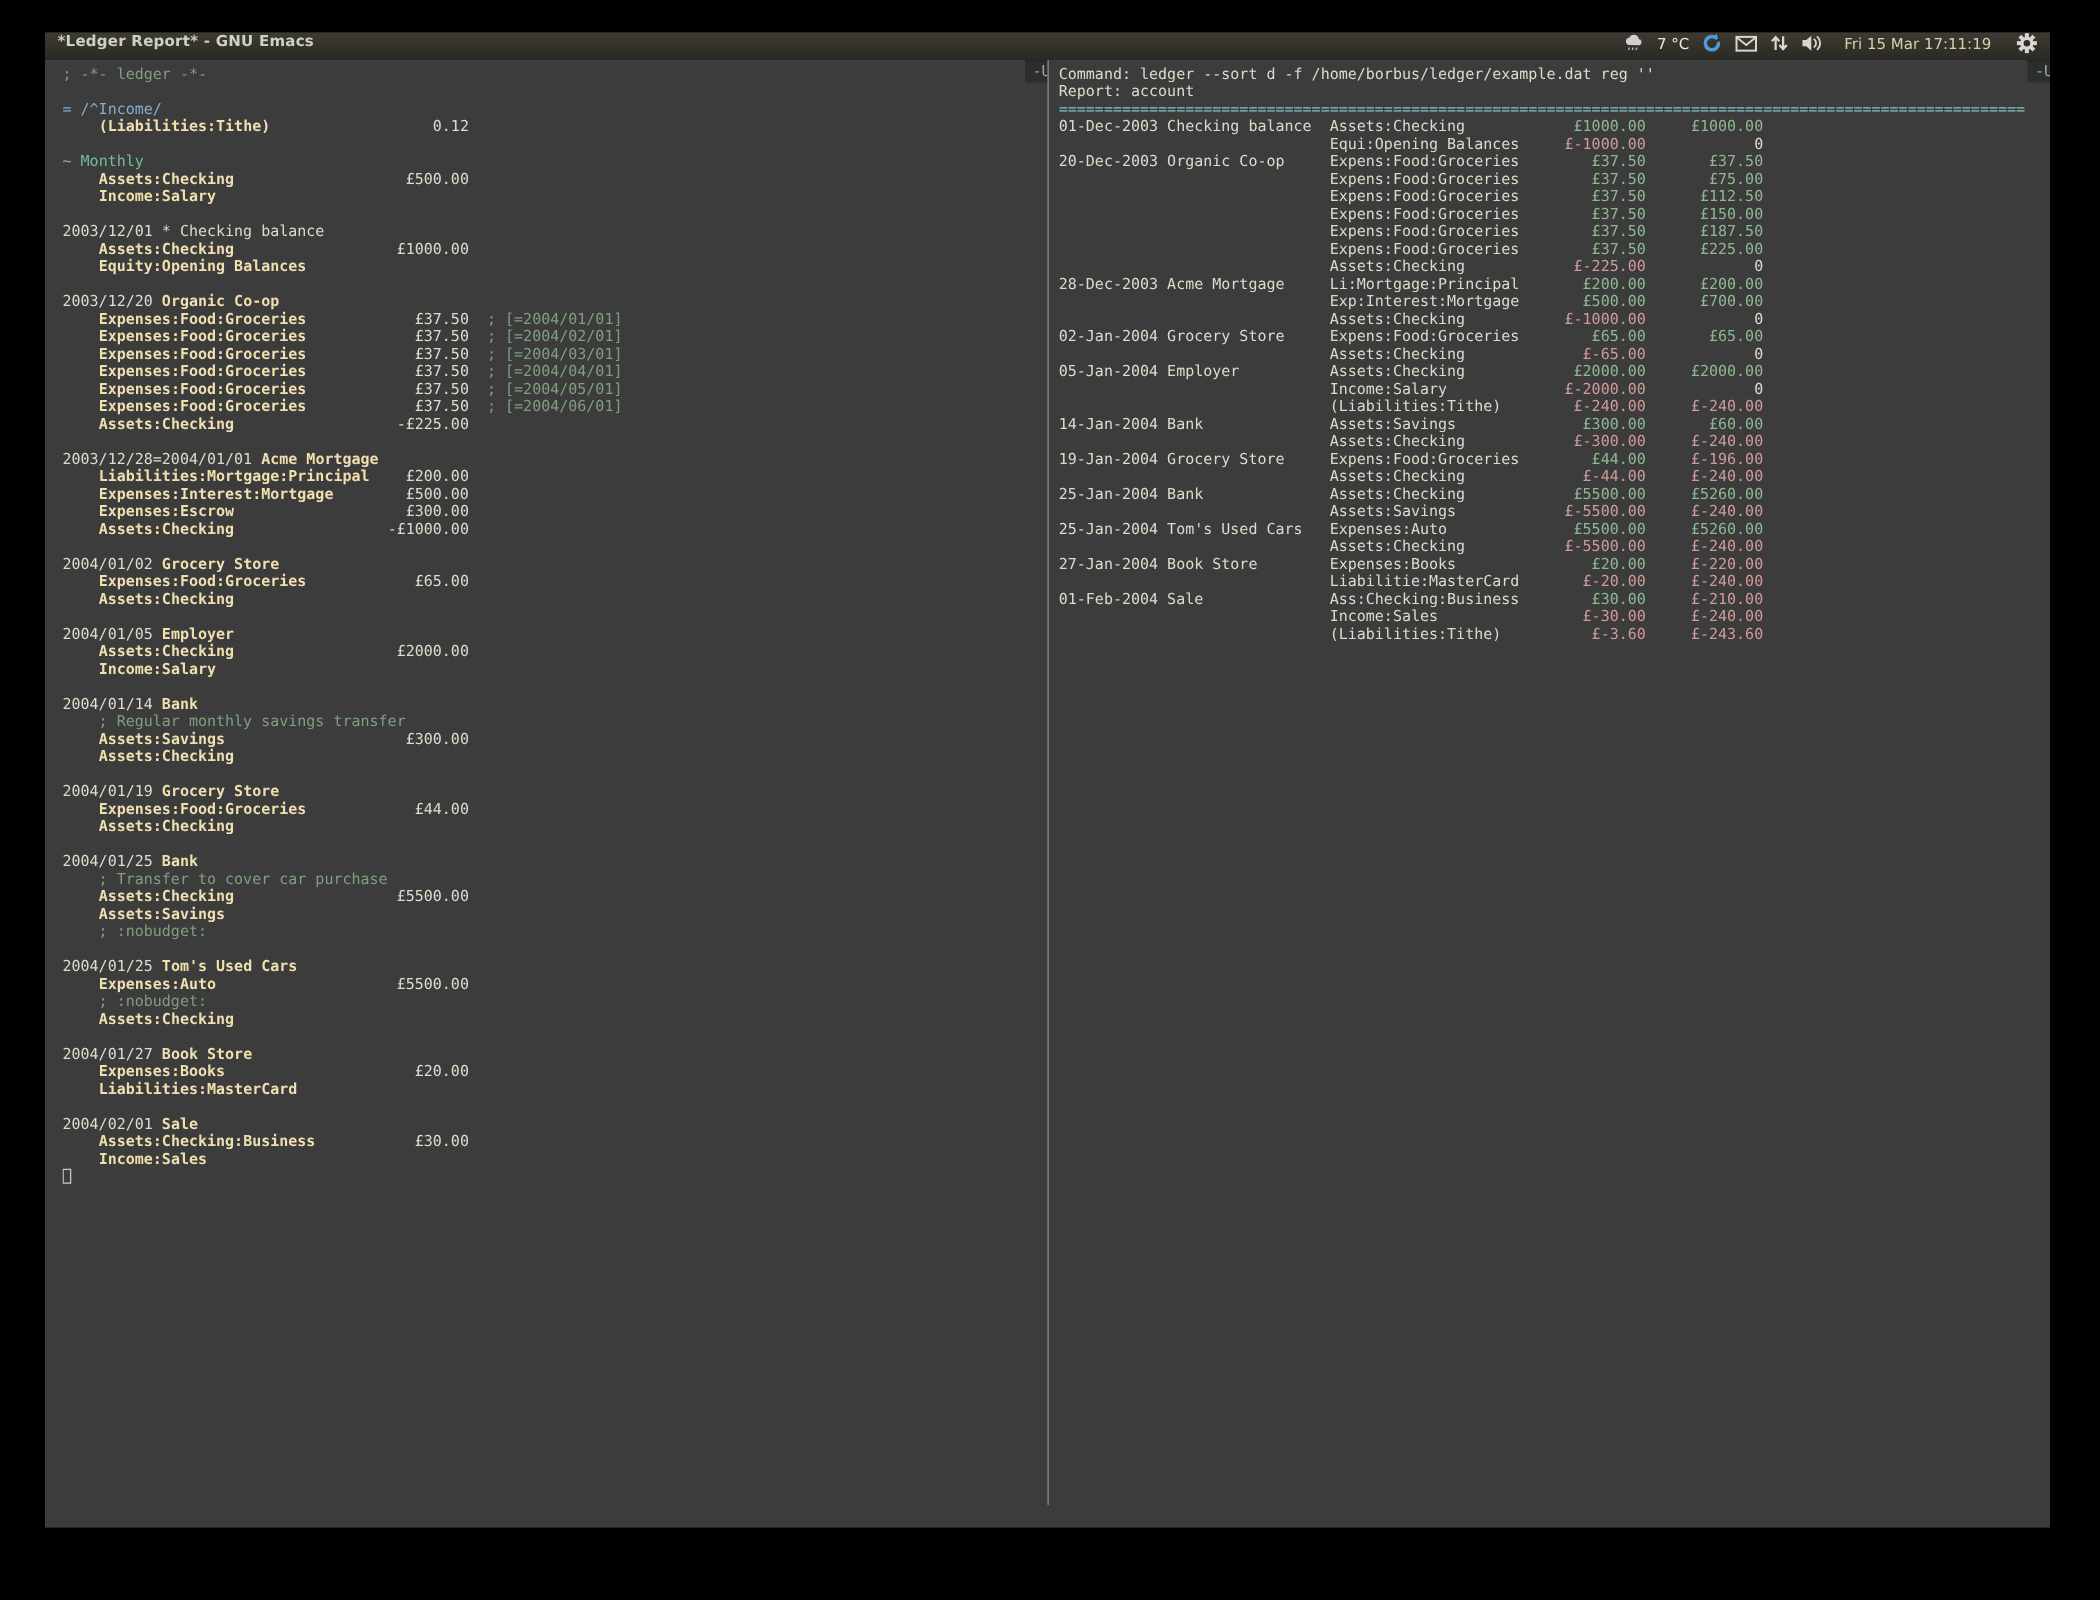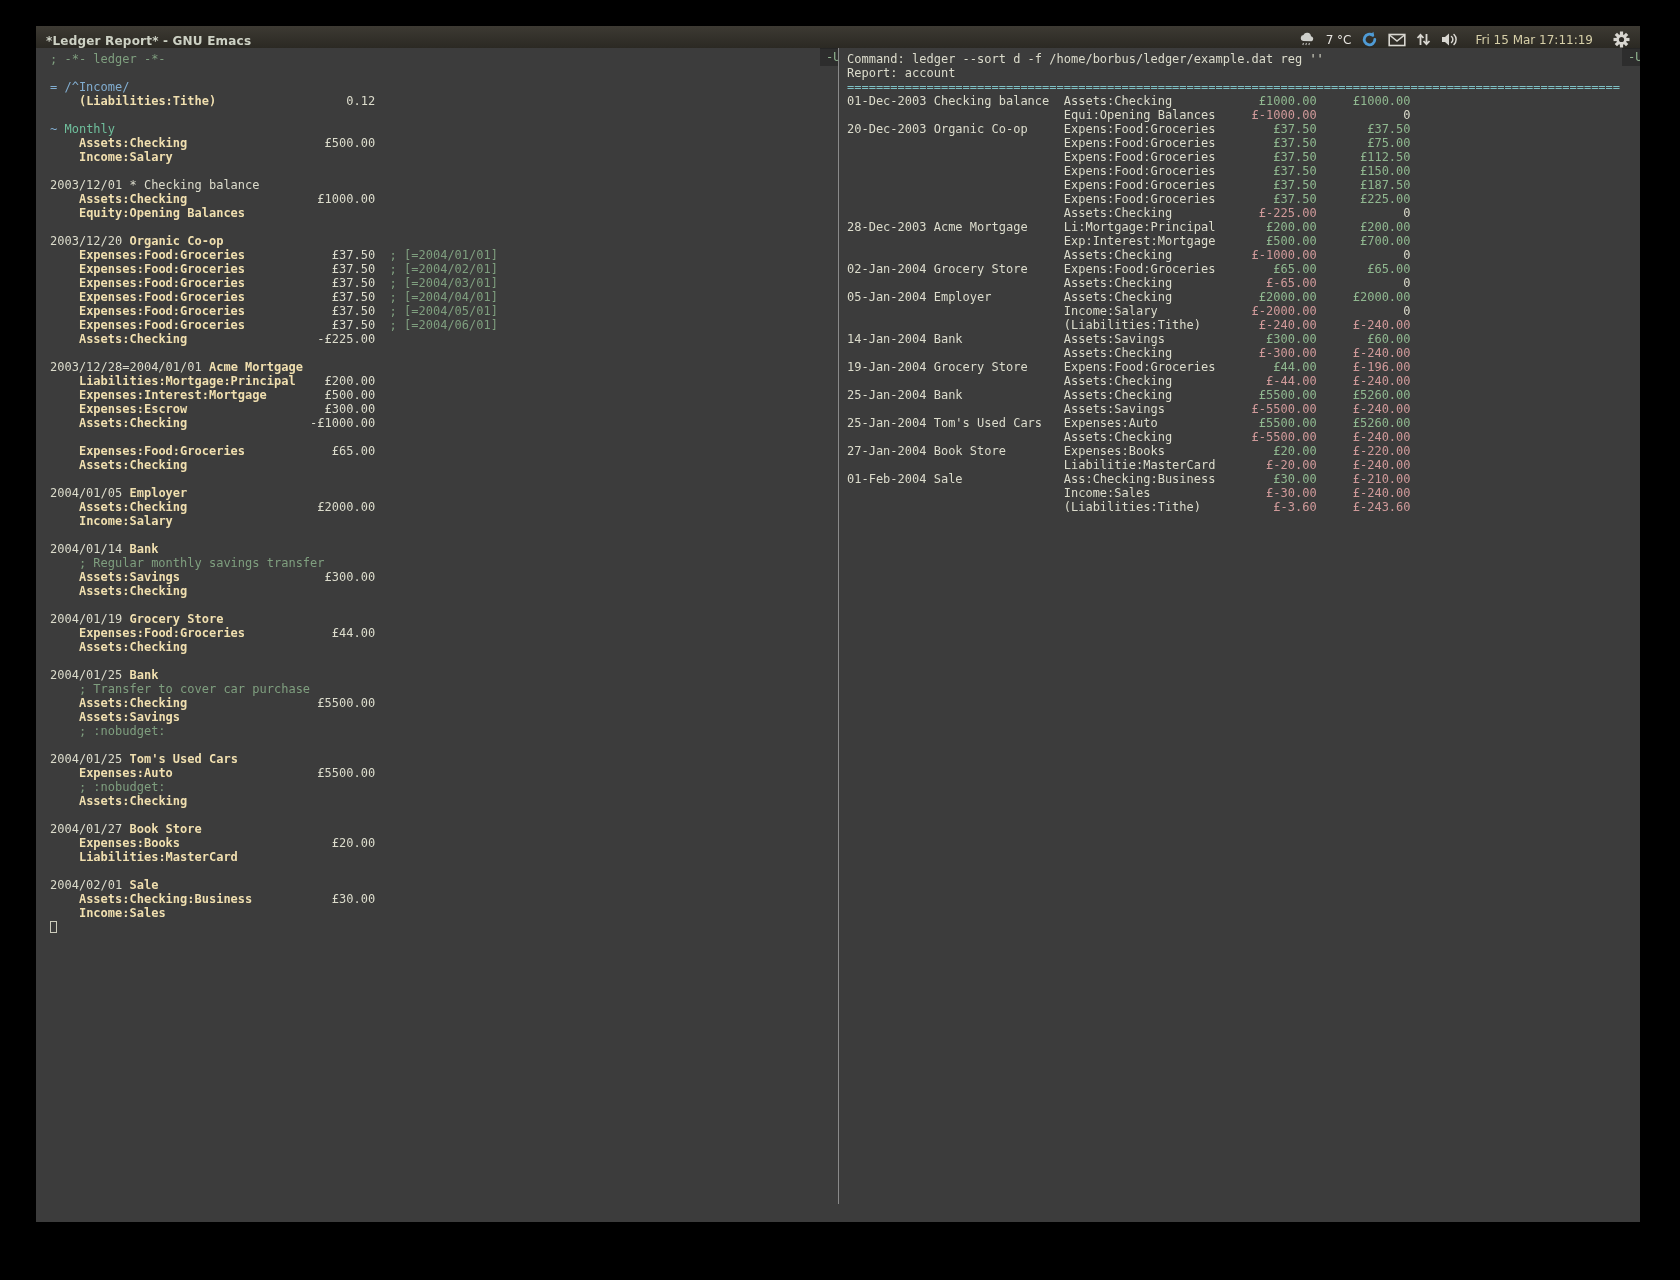--- a/index.html
+++ b/index.html
@@ -3,21 +3,21 @@
 <meta charset="utf-8">
 <style>
   *{margin:0;padding:0;box-sizing:border-box}
   html,body{width:1680px;height:1280px;background:#000;overflow:hidden;
     font-family:"DejaVu Sans Mono",monospace;}
   .content{position:absolute;left:36px;top:26px;width:1604px;height:1196px;
     background:#3c3c3c;display:flex;flex-direction:column;overflow:hidden}
 
   
   .panel{height:22px;flex:0 0 22px;background:linear-gradient(#3d3a33,#2b2923);
-    display:flex;align-items:flex-end;padding:0 10px;color:#ccd0c3;
+    display:flex;align-items:flex-start;padding:0 10px;color:#ccd0c3;
     font-family:"DejaVu Sans",sans-serif;font-size:12px;gap:30px;}
   .panel-title{font-weight:bold;color:#cdd1c4;letter-spacing:.2px}
   .tray{margin-left:auto;display:flex;align-items:center;gap:10px}
   .tray svg{display:block}
   .temp{color:#e8e6e1;font-size:12px}
   .clock{color:#d6cfa8;font-size:12px;margin:0 10px 0 6px}
 
   
   .windows{flex:1;display:flex;min-height:0}
   .win{display:flex;flex-direction:row;min-width:0}
@@ -134,20 +134,21 @@
           <div class="line"><span>    </span><span class="acct">Expenses:Food:Groceries</span><span>            </span><span>£37.50</span><span class="cmt">  ; [=2004/05/01]</span></div>
           <div class="line"><span>    </span><span class="acct">Expenses:Food:Groceries</span><span>            </span><span>£37.50</span><span class="cmt">  ; [=2004/06/01]</span></div>
           <div class="line"><span>    </span><span class="acct">Assets:Checking</span><span>                  </span><span>-£225.00</span></div>
           <div class="line"></div>
           <div class="line"><span>2003/12/28=2004/01/01 </span><span class="payee">Acme Mortgage</span></div>
           <div class="line"><span>    </span><span class="acct">Liabilities:Mortgage:Principal</span><span>    </span><span>£200.00</span></div>
           <div class="line"><span>    </span><span class="acct">Expenses:Interest:Mortgage</span><span>        </span><span>£500.00</span></div>
           <div class="line"><span>    </span><span class="acct">Expenses:Escrow</span><span>                   </span><span>£300.00</span></div>
           <div class="line"><span>    </span><span class="acct">Assets:Checking</span><span>                 </span><span>-£1000.00</span></div>
           <div class="line"></div>
+          <div class="line"><span>2004/01/02 </span><span class="payee">Grocery Store</span></div>
           <div class="line"><span>    </span><span class="acct">Expenses:Food:Groceries</span><span>            </span><span>£65.00</span></div>
           <div class="line"><span>    </span><span class="acct">Assets:Checking</span></div>
           <div class="line"></div>
           <div class="line"><span>2004/01/05 </span><span class="payee">Employer</span></div>
           <div class="line"><span>    </span><span class="acct">Assets:Checking</span><span>                  </span><span>£2000.00</span></div>
           <div class="line"><span>    </span><span class="acct">Income:Salary</span></div>
           <div class="line"></div>
           <div class="line"><span>2004/01/14 </span><span class="payee">Bank</span></div>
           <div class="line"><span class="cmt">    ; Regular monthly savings transfer</span></div>
           <div class="line"><span>    </span><span class="acct">Assets:Savings</span><span>                    </span><span>£300.00</span></div>

